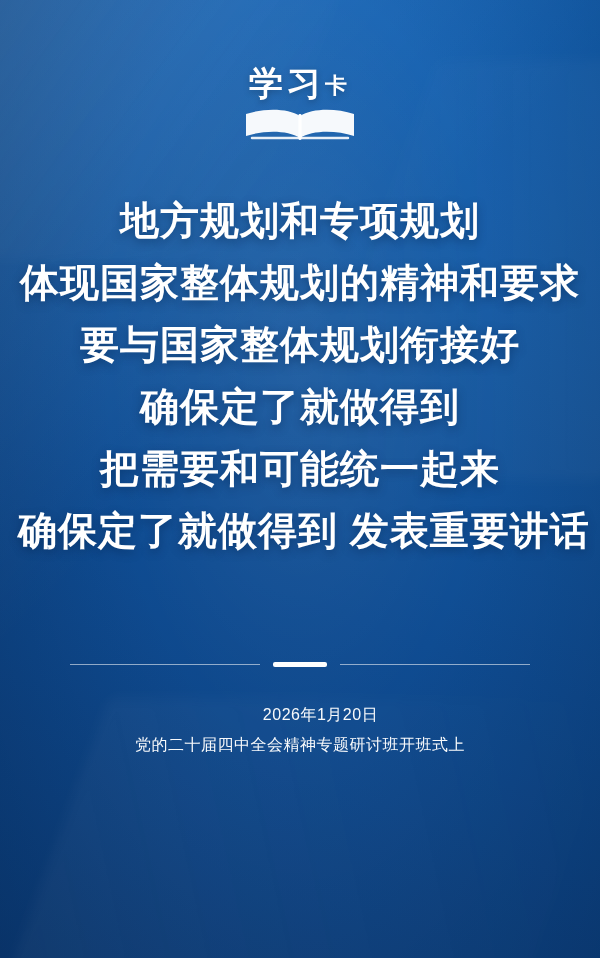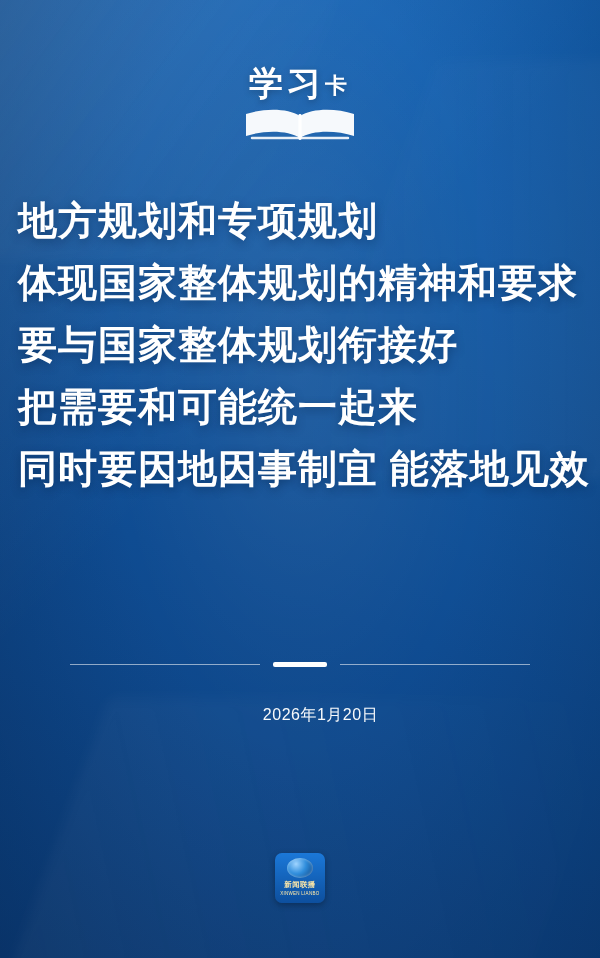--- a/index.html
+++ b/index.html
@@ -66,21 +66,21 @@
   }
   .logo-book {
     margin-top: 4px;
   }
 
   
   .quote {
     position: absolute;
     top: 190px;
     left: 0; right: 0;
-    text-align: left;
+    text-align: center;
     color: #ffffff;
     font-weight: bold;
     font-size: 39px;
     line-height: 62px;
     letter-spacing: 1px;
     text-shadow: 0 3px 10px rgba(2,30,70,.45);
     padding: 0 18px;
   }
   .quote .line { white-space: nowrap; }
 
@@ -192,33 +192,30 @@
         <rect x="58.4" y="10" width="3.2" height="26" rx="1.4" fill="#ffffff"></rect>
         <path d="M12 34 L108 34" stroke="#ffffff" stroke-width="2.5" stroke-linecap="round" opacity="0.9"></path>
       </svg>
     </div>
   </div>
 
   <div class="quote">
     <div class="line">地方规划和专项规划</div>
     <div class="line">体现国家整体规划的精神和要求</div>
     <div class="line">要与国家整体规划衔接好</div>
+    <div class="line">确保定了就做得到</div>
     <div class="line">把需要和可能统一起来</div>
-    <div class="line">同时要因地因事制宜 能落地见效</div>
+    <div class="line">确保定了就做得到 发表重要讲话</div>
   </div>
 
   <div class="divider">
     <div class="bar left"></div>
     <div class="center"></div>
     <div class="bar right"></div>
   </div>
 
   <div class="caption">
     <span class="date">2026年1月20日</span>
-  </div>
-
-  <div class="badge">
-    <div class="globe"></div>
-    <div class="badge-cn">新闻联播</div>
-    <div class="badge-en">XINWEN LIANBO</div>
-  </div>
+    <span class="sub">党的二十届四中全会精神专题研讨班开班式上</span>
+  </div>
+
 
 </div>
 
 </body></html>

